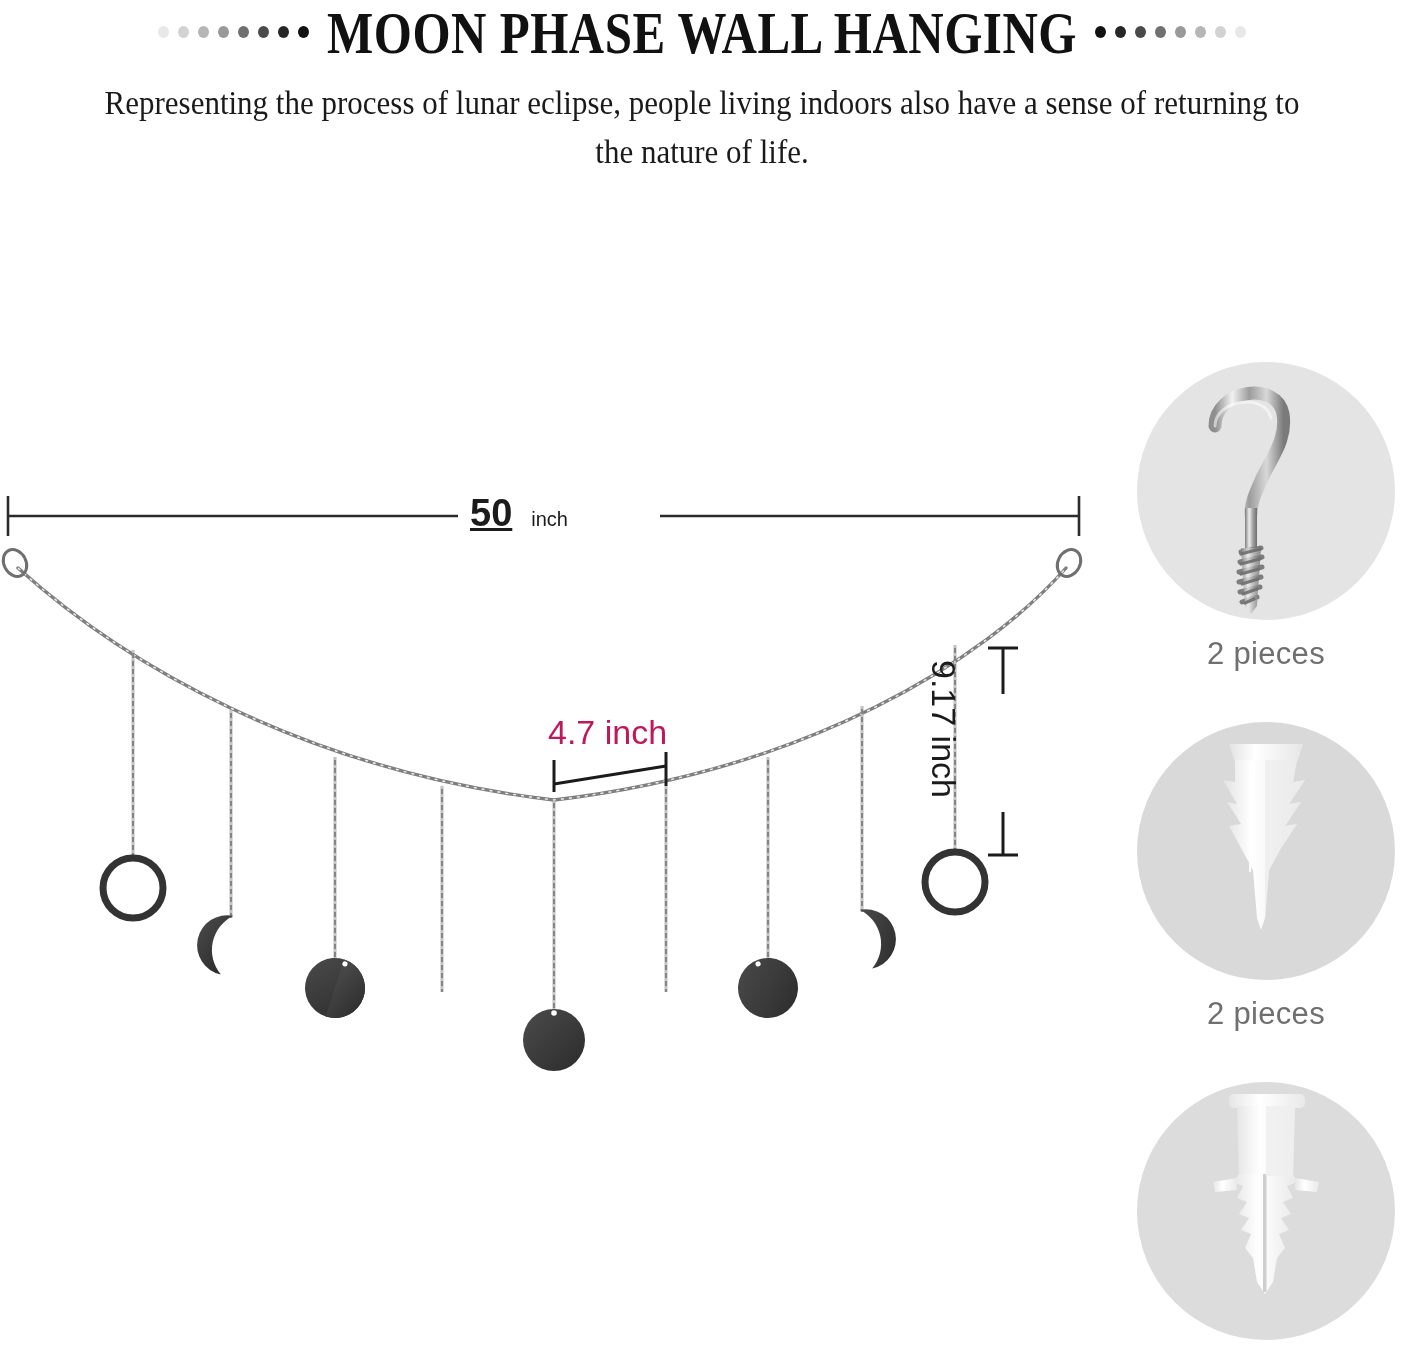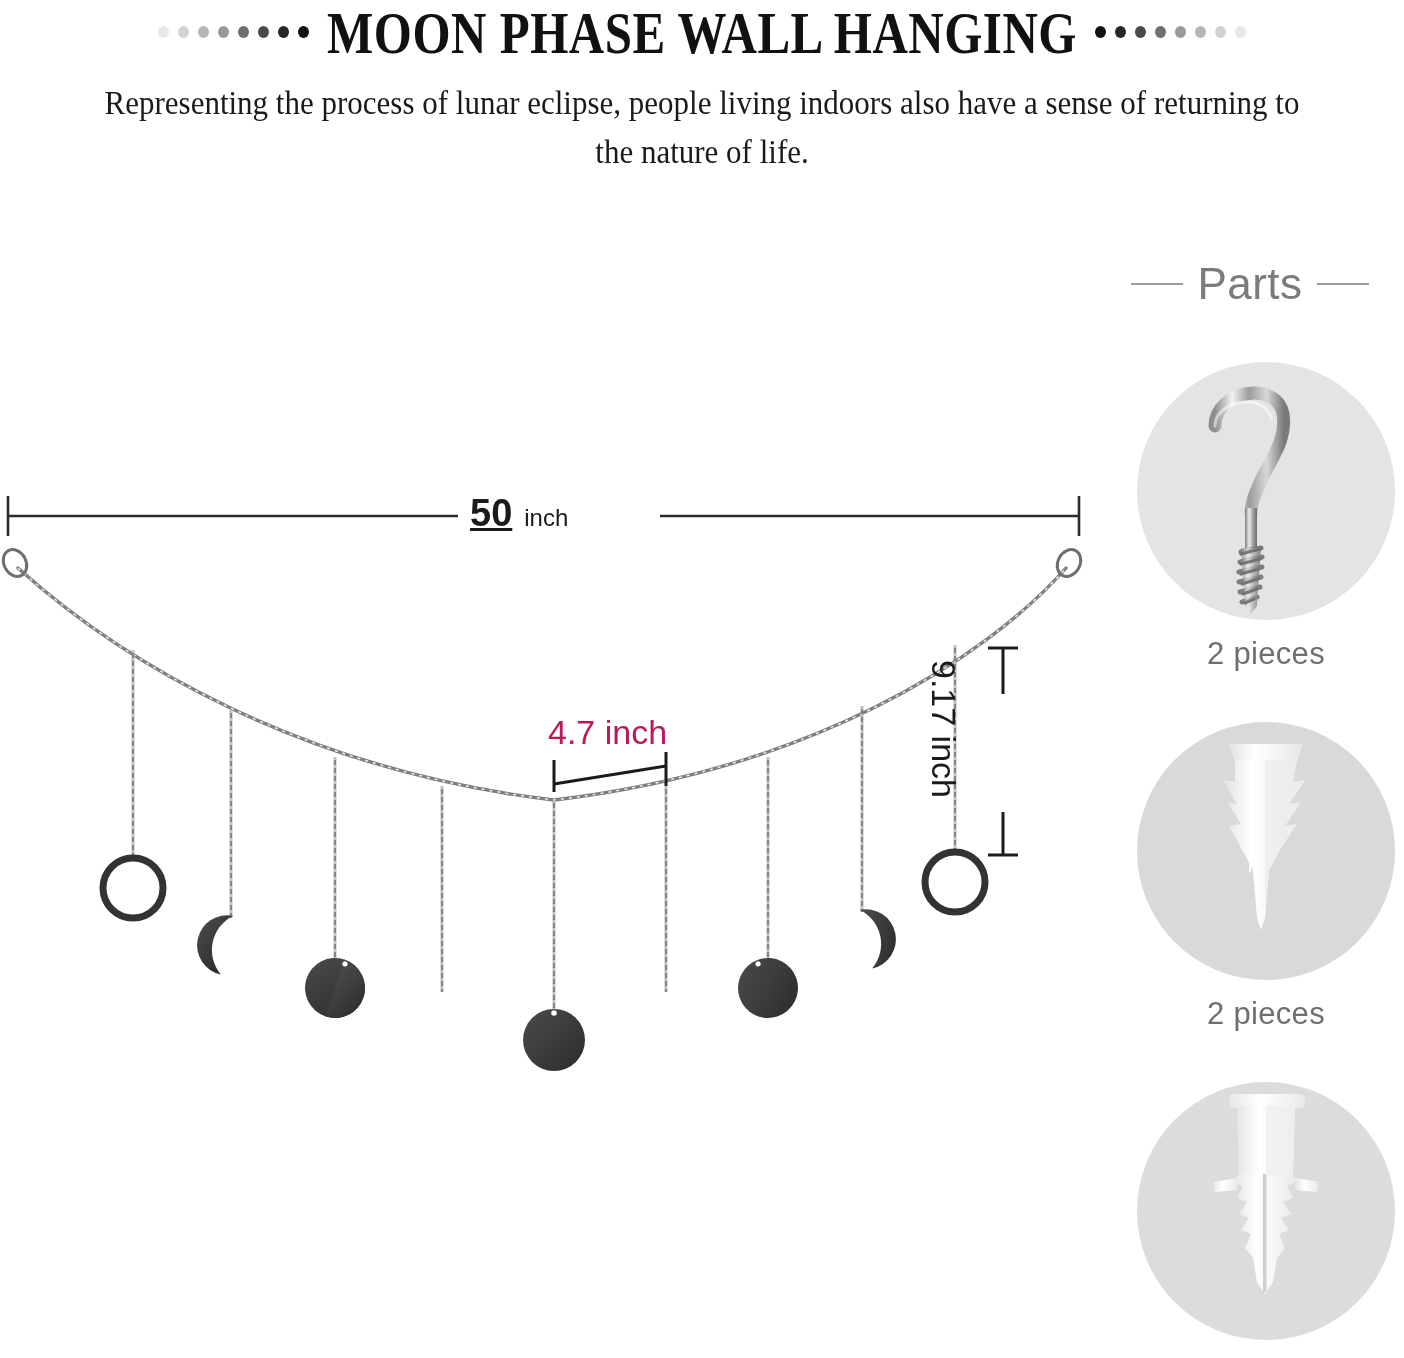--- a/index.html
+++ b/index.html
@@ -71,21 +71,21 @@
   .diagram{position:absolute;left:0;top:470px;width:1096px;height:640px;}
   .diagram svg{position:absolute;left:0;top:0;}
 
   .dim-label{
     position:absolute;color:#1b1b1b;white-space:nowrap;
   }
   .dim-50{
     left:470px;top:492px;font-family:"Liberation Sans", sans-serif;
   }
   .dim-50 .num{font-size:38px;font-weight:bold;letter-spacing:0px;text-decoration:underline;}
-  .dim-50 .unit{font-size:24px;font-weight:normal;margin-left:12px;}
+  .dim-50 .unit{font-size:20px;font-weight:normal;margin-left:19px;}
   .dim-47{
     left:548px;top:713px;font-size:34px;color:#be185d;
   }
   .dim-917{
     left:963px;top:660px;font-size:34px;color:#1b1b1b;
     transform:rotate(90deg);transform-origin:left top;
   }
 </style>
 </head>
 <body>
@@ -113,25 +113,20 @@
           <span style="background: rgb(153, 153, 153);"></span>
           <span style="background: rgb(182, 182, 182);"></span>
           <span style="background: rgb(210, 210, 210);"></span>
           <span style="background: rgb(232, 232, 232);"></span>
         </div>
     </div>
     <div class="subtitle">Representing the process of lunar eclipse, people living indoors also have a sense of returning to the nature of life.</div>
   </div>
 
   <div class="parts-panel">
-    <div class="parts-head">
-      <span class="rule"></span>
-      <span class="parts-title">Parts</span>
-      <span class="rule"></span>
-    </div>
 
     <div class="part part-1">
       <div class="part-circle">
         <svg class="part-svg" viewBox="0 0 258 258">
           <defs>
             <linearGradient id="metal" x1="0" y1="0" x2="1" y2="0">
               <stop offset="0%" stop-color="#8e8e8e"></stop>
               <stop offset="25%" stop-color="#f2f2f2"></stop>
               <stop offset="50%" stop-color="#9c9c9c"></stop>
               <stop offset="75%" stop-color="#d8d8d8"></stop>

